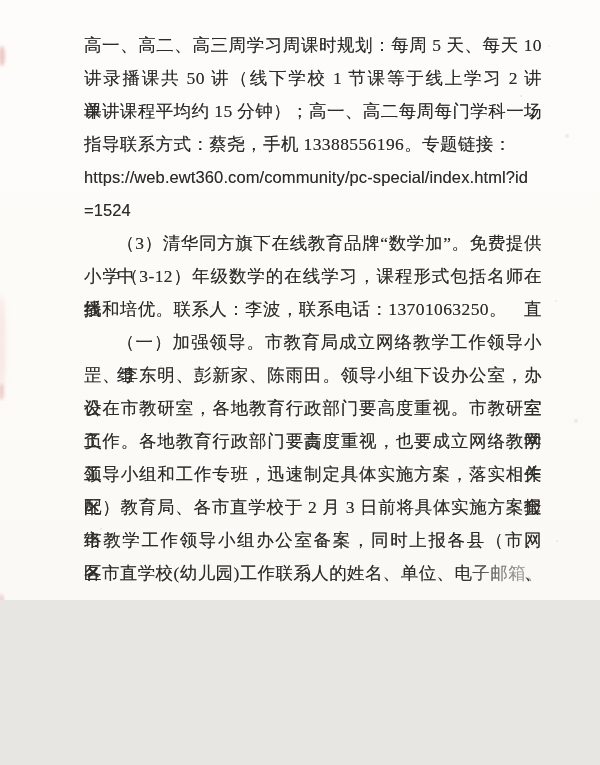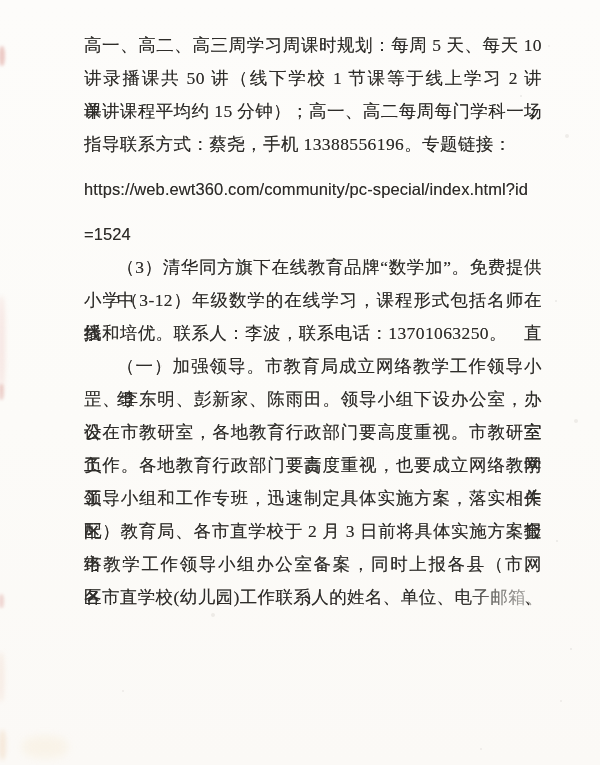--- a/index.html
+++ b/index.html
@@ -3,21 +3,21 @@
 <meta charset="utf-8">
 <style>
   html, body {
     margin: 0;
     padding: 0;
     background: #e8e6e2;
   }
   .page {
     position: relative;
     width: 600px;
-    height: 765px;
+    height: 600px;
     margin: 0 auto;
     background:
       linear-gradient(180deg, #fdfcfa 0%, #fcfbf8 55%, #fbf9f6 100%);
     overflow: hidden;
     font-family: "Liberation Serif", "DejaVu Serif", serif;
     color: #2e2c29;
   }
   
   .page::after {
     content: "";
@@ -67,21 +67,20 @@
   .line.heading {
     font-family: "Liberation Sans", "DejaVu Sans", sans-serif;
     font-weight: bold;
     letter-spacing: 1px;
   }
   .line.url {
     font-family: "Liberation Sans", "DejaVu Sans", sans-serif;
     font-size: 16.5px;
     letter-spacing: 0.1px;
     font-weight: 500;
-    margin-top: 12px;
   }
   .line.fadeend {
     -webkit-mask-image: linear-gradient(90deg, #000 0 82%, rgba(0,0,0,.45) 95%, rgba(0,0,0,.35) 100%);
             mask-image: linear-gradient(90deg, #000 0 82%, rgba(0,0,0,.45) 95%, rgba(0,0,0,.35) 100%);
   }
   
   .artifact {
     position: absolute;
     border-radius: 45%;
     filter: blur(1.5px);

